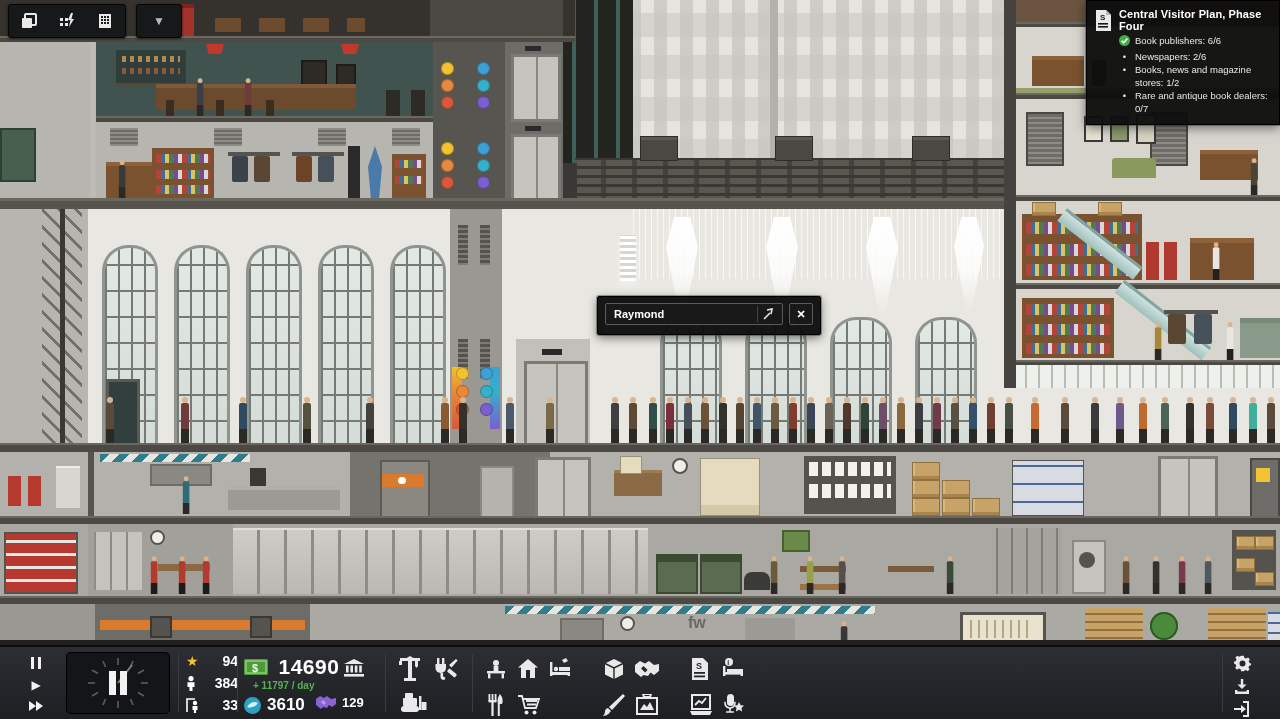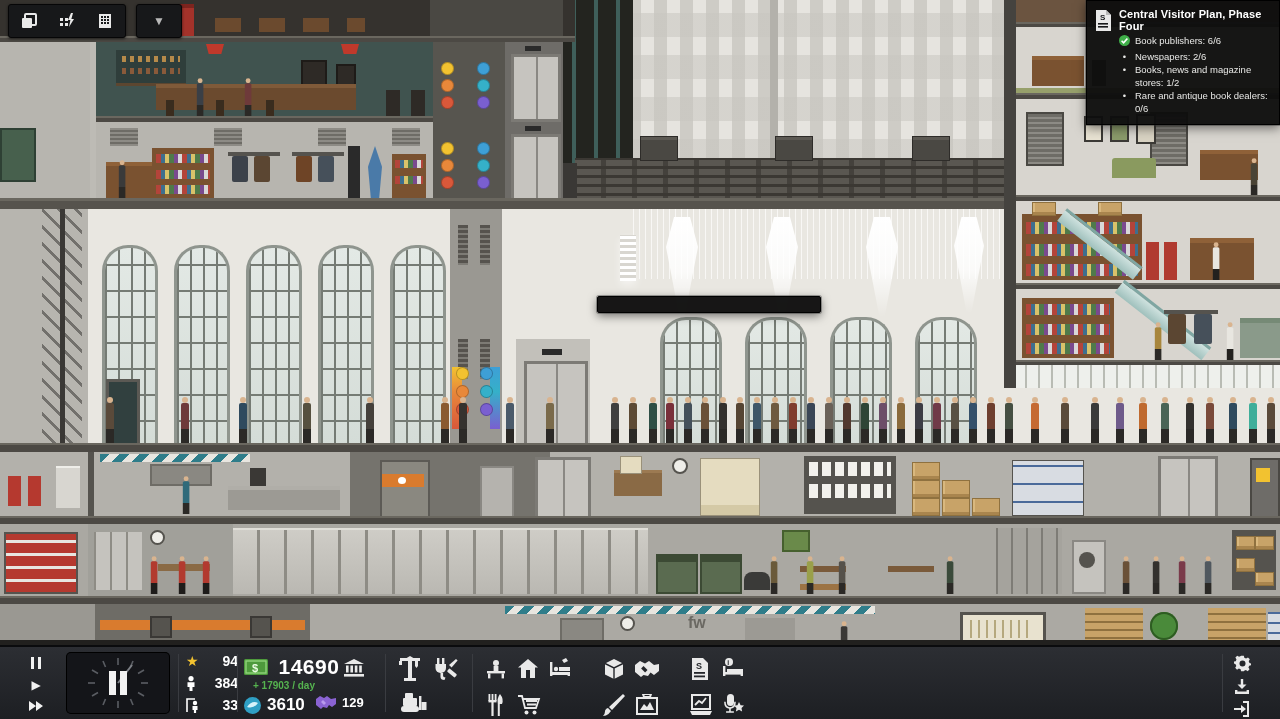--- a/index.html
+++ b/index.html
@@ -493,28 +493,42 @@
           <li>
               <span class="blt">•</span>
               <span>Newspapers: 2/6</span>
             </li>
           <li>
               <span class="blt">•</span>
               <span>Books, news and magazine stores: 1/2</span>
             </li>
           <li>
               <span class="blt">•</span>
-              <span>Rare and antique book dealers: 0/6</span>
+              <span>Rare and antique book dealers: 0/7</span>
             </li>
         </ul>
       </div>
     </div>
   </div>
 
   <div class="a panel-dark" id="popup">
+    <div class="hdr">
+      <div id="namefield">
+        <span>Raymond</span>
+        <span class="fbtn">
+          <svg width="12" height="12" viewBox="0 0 12 12">
+              <path d="M1 11 L7 5" stroke="#e9e9e9" stroke-width="1.6"></path>
+              <path d="M4 2 l5 -1 -1 5" fill="none" stroke="#e9e9e9" stroke-width="1.6"></path>
+            </svg>
+        </span>
+      </div>
+      <div class="xbtn">
+          <span>✕</span>
+        </div>
+    </div>
   </div>
 
   <div class="a" id="hud">
 
     <div class="hbtn" style="left:26px;top:9px;width:20px;height:16px;">
       <span><span class="pbar" style="height:12px;width:3px;"></span><span class="pbar" style="height:12px;width:3px;"></span></span>
     </div>
     <div class="hbtn" style="left:26px;top:30px;width:20px;height:16px;font-size:12px;color:#f2f2f2;">
       <span>▶</span>
     </div>
@@ -571,21 +585,21 @@
     <div class="vdiv" style="left:237px;"></div>
 
     <div class="a" style="left:244px;top:8px;">
       <svg width="24" height="16" viewBox="0 0 24 16" style="vertical-align:middle;">
           <rect width="24" height="16" rx="1.5" fill="#4e9a3c"></rect>
           <rect x="2" y="2" width="20" height="12" fill="none" stroke="#8fd37a" stroke-width="1.4"></rect>
           <text x="8" y="12.5" font-size="11" font-weight="bold" fill="#eafbe2" font-family="Liberation Sans,sans-serif">$</text>
         </svg>
       <span class="num" style="font-size:21px;vertical-align:middle;margin-left:6px;letter-spacing:.5px;">14690</span>
     </div>
-    <div class="a grn" style="left:253px;top:33px;font-size:10px;font-weight:bold;">+ 17903 / day</div>
+    <div class="a grn" style="left:253px;top:33px;font-size:10px;font-weight:bold;">+ 11797 / day</div>
     <div class="hbtn" style="left:342px;top:11px;width:24px;height:20px;">
       <svg width="20" height="18" viewBox="0 0 20 18">
           <g fill="#e9e9e9">
             <path d="M10 0L0 5h20z"></path>
             <rect x="2" y="6.5" width="2.6" height="7"></rect>
             <rect x="6.4" y="6.5" width="2.6" height="7"></rect>
             <rect x="10.8" y="6.5" width="2.6" height="7"></rect>
             <rect x="15.2" y="6.5" width="2.6" height="7"></rect>
             <rect x="0" y="15" width="20" height="2.6"></rect>
           </g>

